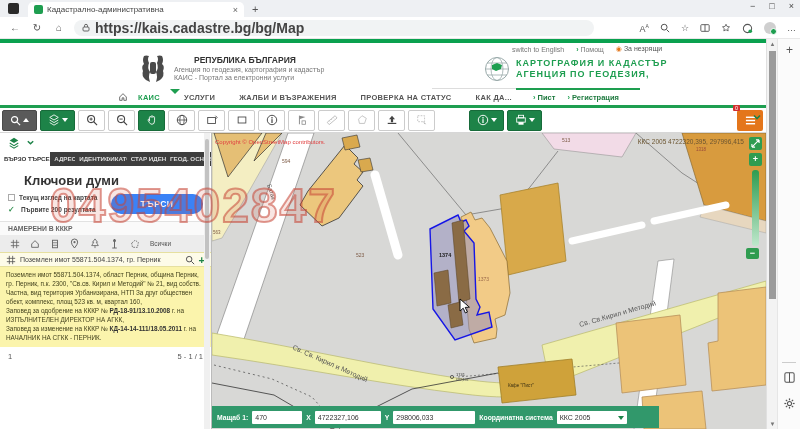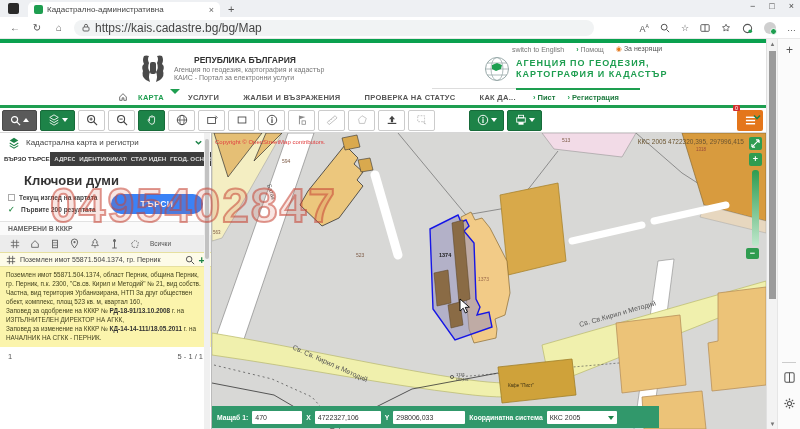--- a/index.html
+++ b/index.html
@@ -2,30 +2,30 @@
 <html><head>
 <meta charset="utf-8">
 <style>
   * { margin:0; padding:0; box-sizing:border-box; }
   html,body { width:800px; height:429px; overflow:hidden; font-family:"Liberation Sans", sans-serif; background:#fff; }
   #screen { position:relative; width:800px; height:429px; background:#fff; overflow:hidden; }
 
   
   #tabbar { position:absolute; left:0; top:0; width:800px; height:17px; background:#eef0f3; display:flex; align-items:flex-end; }
   #tab-actions { width:11px; height:11px; background:#2b2b2b; border-radius:2px; margin:0 0 3px 8px; }
-  #active-tab { display:flex; align-items:center; gap:4px; background:#fff; border-radius:5px 5px 0 0; height:15px; margin-left:9px; padding:0 6px; width:192px; }
+  #active-tab { display:flex; align-items:center; gap:4px; background:#fff; border-radius:5px 5px 0 0; height:15px; margin-left:9px; padding:0 6px; width:216px; }
   #tab-favicon { width:9px; height:9px; background:#1e9e50; border-radius:2px; flex:0 0 auto; }
   #tab-title { font-size:8px; color:#444; white-space:nowrap; overflow:hidden; text-overflow:ellipsis; flex:1; }
   .tab-x { font-size:9px; color:#666; }
   #new-tab { font-size:11px; color:#555; margin-left:8px; margin-bottom:2px; }
   #win-controls { position:absolute; right:6px; top:1px; display:flex; gap:14px; font-size:9px; color:#444; }
   #addressbar { position:absolute; left:0; top:17px; width:800px; height:22px; background:#fff; display:flex; align-items:center; border-bottom:1px solid #e8e8e8; }
   .nav-ico { font-size:10px; color:#555; width:22px; text-align:center; }
   #url-pill { display:flex; align-items:center; gap:5px; background:#f1f3f4; border-radius:9px; height:16px; width:520px; margin-left:4px; padding:0 8px; }
-  #url-text { font-size:12px; color:#444; }
+  #url-text { font-size:14px; color:#444;font-weight:bold; }
   #addr-right { position:absolute; right:4px; top:0; height:22px; display:flex; align-items:center; gap:11px; }
   .addr-ico { font-size:9px; color:#555; }
   #avatar { width:12px; height:12px; border-radius:50%; background:#cfcfcf; position:relative; }
   #avatar:after { content:""; position:absolute; right:-1px; bottom:-1px; width:5px; height:5px; border-radius:50%; background:#1e9e50; border:1px solid #fff; }
   #greenline { position:absolute; left:0; top:39px; width:777px; height:4px; background:#0aa14f; }
 
   
   #siteheader { position:absolute; left:0; top:43px; width:766px; height:47px; background:#fff; }
   #crest { position:absolute; left:140px; top:11px; width:26px; height:30px; }
   #rep-block { position:absolute; left:174px; top:12px; }
@@ -188,34 +188,34 @@
     <div id="agency">
       <svg width="26" height="26" viewBox="0 0 26 26">
         <circle cx="13" cy="13" r="11.5" fill="none" stroke="#9aa" stroke-width="1"></circle>
         <ellipse cx="13" cy="13" rx="6" ry="11.5" fill="none" stroke="#9aa" stroke-width=".8"></ellipse>
         <line x1="1.5" y1="13" x2="24.5" y2="13" stroke="#9aa" stroke-width=".8"></line>
         <line x1="3" y1="7" x2="23" y2="7" stroke="#9aa" stroke-width=".8"></line>
         <line x1="3" y1="19" x2="23" y2="19" stroke="#9aa" stroke-width=".8"></line>
         <path d="M8 9 L13 7 L18 9 L17 13 L12 15 L8 13 Z" fill="#1e9e50"></path>
       </svg>
       <div id="agency-text">
+        <div>КАРТОГРАФИЯ И КАДАСТЪР</div>
         <div>АГЕНЦИЯ ПО ГЕОДЕЗИЯ,</div>
-        <div>КАРТОГРАФИЯ И КАДАСТЪР</div>
       </div>
     </div>
     <div id="header-hr"></div>
     <div id="agency-underline"></div>
   </div>
 
   <div id="mainnav">
     <svg id="home-ico" width="10" height="10" viewBox="0 0 12 12">
         <path d="M2 6 L6 2 L10 6 V10 H7 V7 H5 V10 H2 Z" fill="none" stroke="#555" stroke-width="1"></path>
       </svg>
     <div id="nav-items">
-      <span class="nav-item active">КАРТА</span>
+      <span class="nav-item active">КАИС</span>
       <span class="nav-item">УСЛУГИ</span>
       <span class="nav-item">ЖАЛБИ И ВЪЗРАЖЕНИЯ</span>
       <span class="nav-item">ПРОВЕРКА НА СТАТУС</span>
       <span class="nav-item">КАК ДА...</span>
     </div>
     <div id="nav-caret"></div>
     <div id="auth-links">
       <span><span class="green-arr">›</span> <span>Пист</span></span>
       <span><span class="green-arr">›</span> <span>Регистрация</span></span>
     </div>
@@ -346,21 +346,20 @@
       </svg>
   </div>
 
   <aside id="sidebar">
     <div id="sb-head">
       <svg width="12" height="12" viewBox="0 0 14 14">
           <path d="M7 1 L12 4 7 7 2 4 Z" fill="#1d8348"></path>
           <path d="M2 7 L7 10 12 7" fill="none" stroke="#1d8348" stroke-width="1.2"></path>
           <path d="M2 10 L7 13 12 10" fill="none" stroke="#1d8348" stroke-width="1.2"></path>
         </svg>
-      <span id="sb-title">Кадастрална карта и регистри</span>
       <svg width="9" height="9" viewBox="0 0 10 10">
           <path d="M2 3.5 L5 6.5 8 3.5" fill="none" stroke="#1d8348" stroke-width="1.6"></path>
         </svg>
     </div>
     <div id="sb-tabs">
       <span class="sb-tab active">БЪРЗО ТЪРСЕНЕ</span>
       <span class="sb-tab">АДРЕС</span>
       <span class="sb-tab">ИДЕНТИФИКАТОР</span>
       <span class="sb-tab">СТАР ИДЕНТ.</span>
       <span class="sb-tab">ГЕОД. ОСНОВА</span>
@@ -529,21 +528,21 @@
     <div class="mapbtn" style="left:537px; top:20px;">+</div>
     <div id="zoomslider"></div>
     <div class="mapbtn" style="left:534px; top:115px; width:13px; height:11px; line-height:10px;">−</div>
 
     <div id="statusbar">
       <span class="st-label">Мащаб 1:</span>
       <input class="st-input" style="width: 50px;" value="470">
       <span class="st-label">X</span>
       <input class="st-input" style="width: 66px;" value="4722327,106">
       <span class="st-label">Y</span>
-      <input class="st-input" style="width: 72px;" value="298006,033">
+      <input class="st-input" style="width: 82px;" value="298006,033">
       <span class="st-label">Координатна система</span>
       <div id="crs-select">
         <span>ККС 2005</span>
         <span class="caret-g"></span>
       </div>
     </div>
   </div>
 
   <div id="vscroll">
     <span class="scroll-arr" style="top:2px">▲</span>

